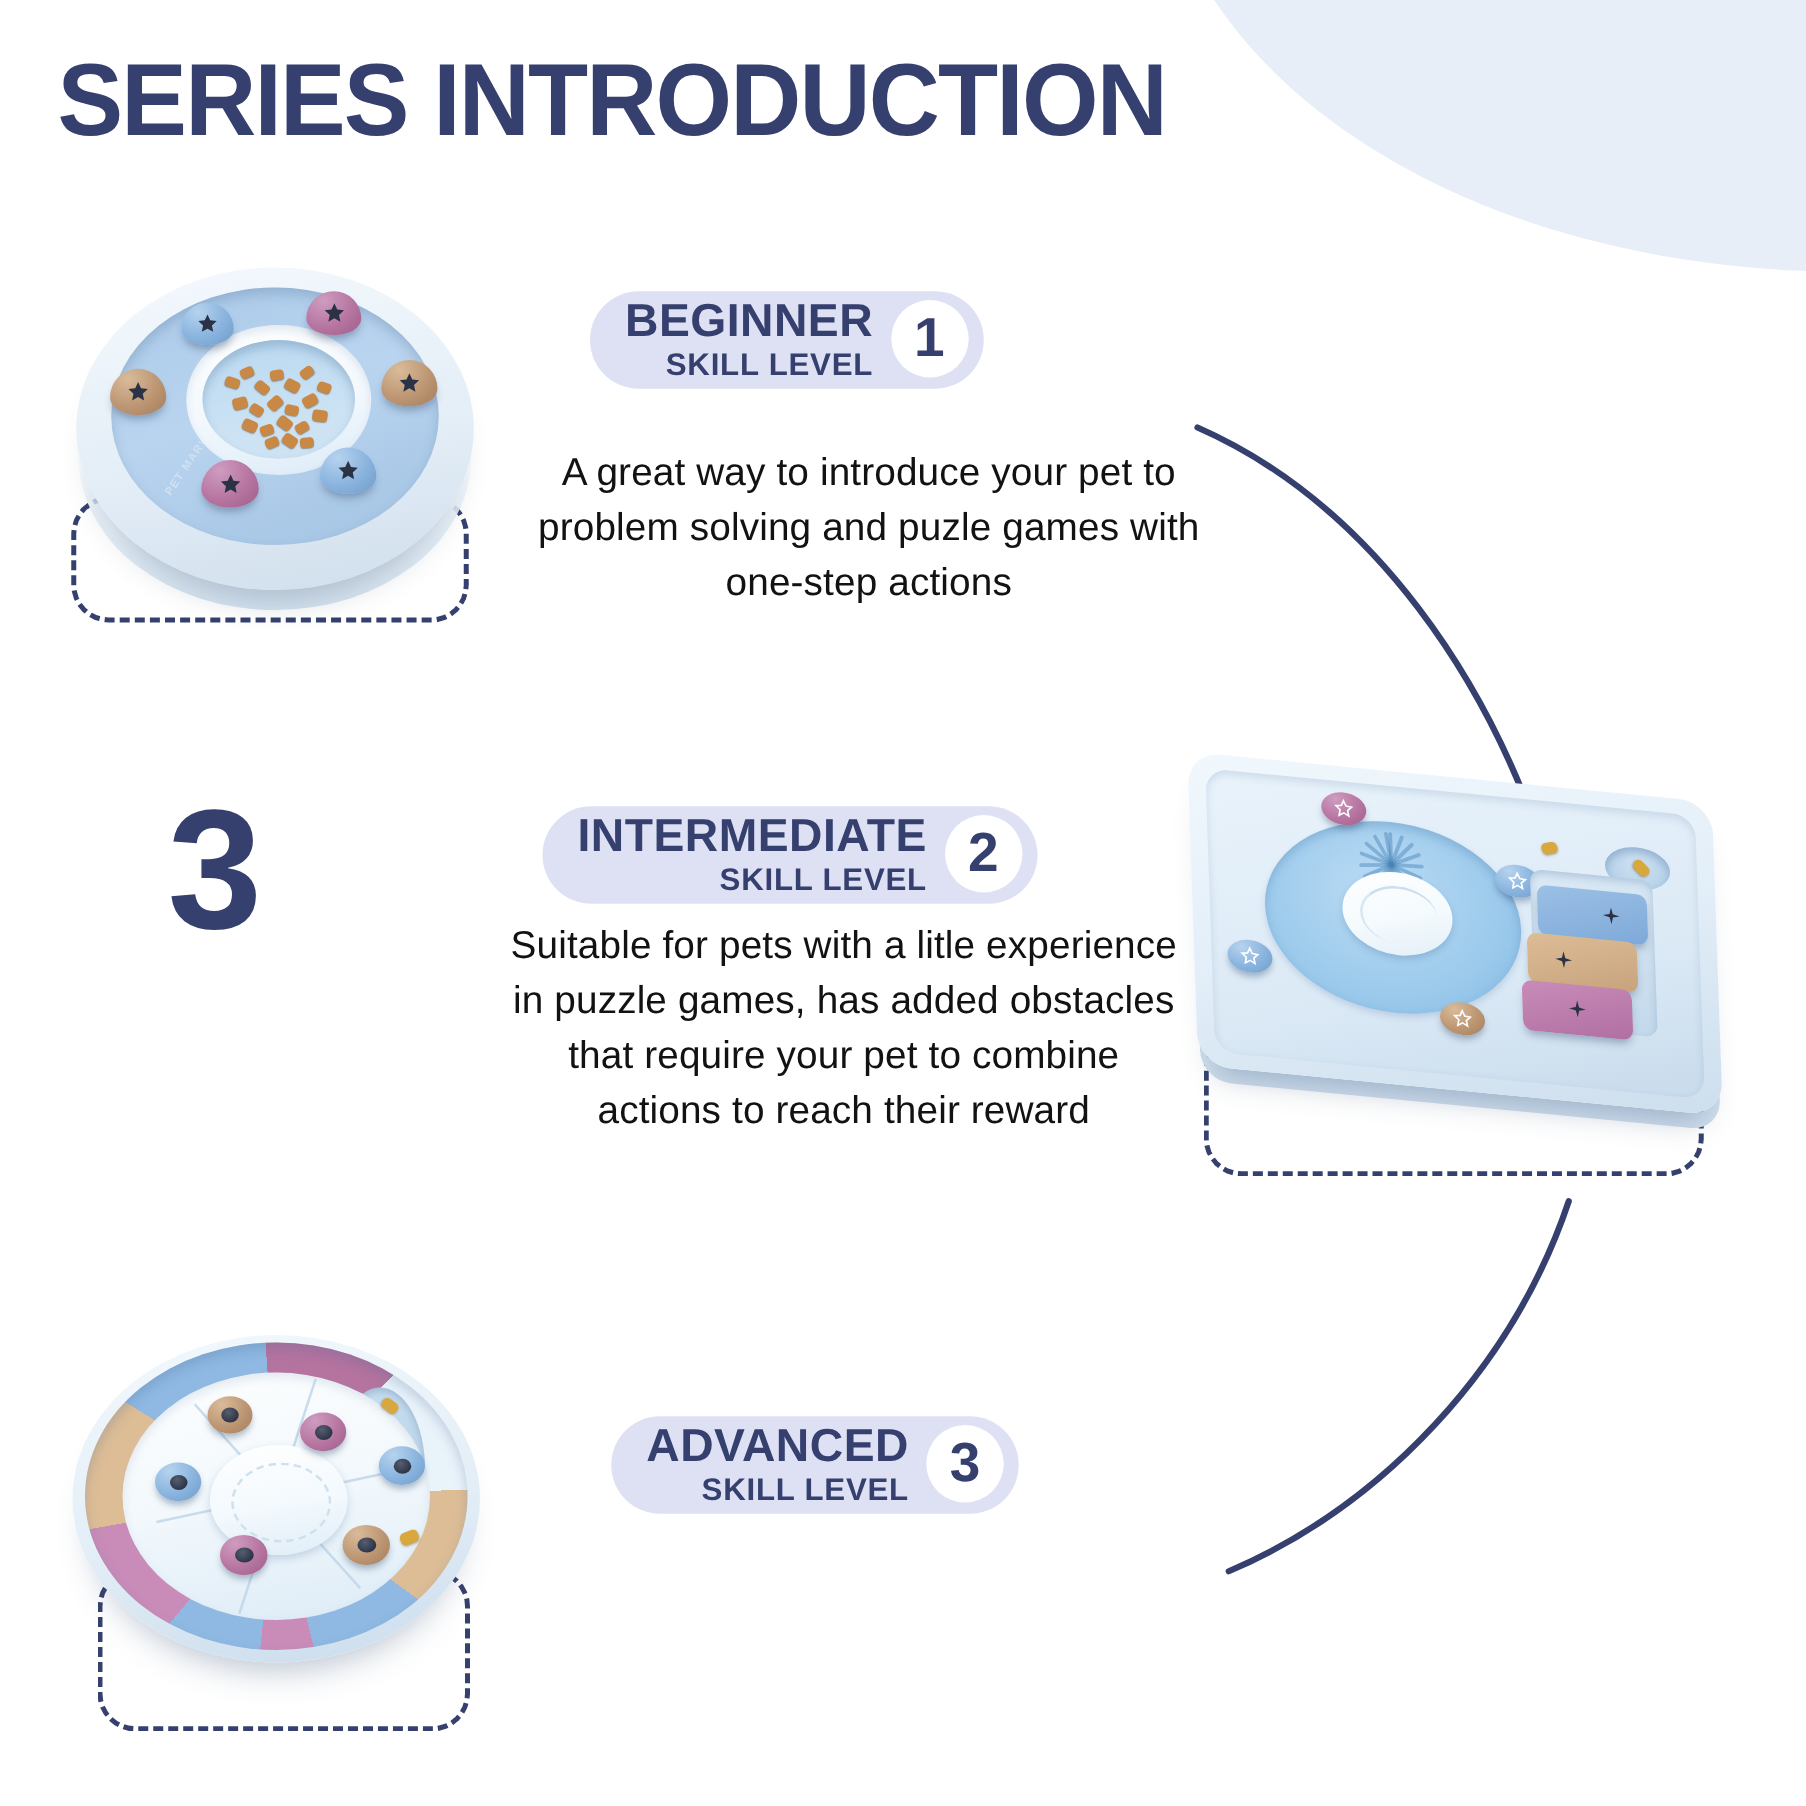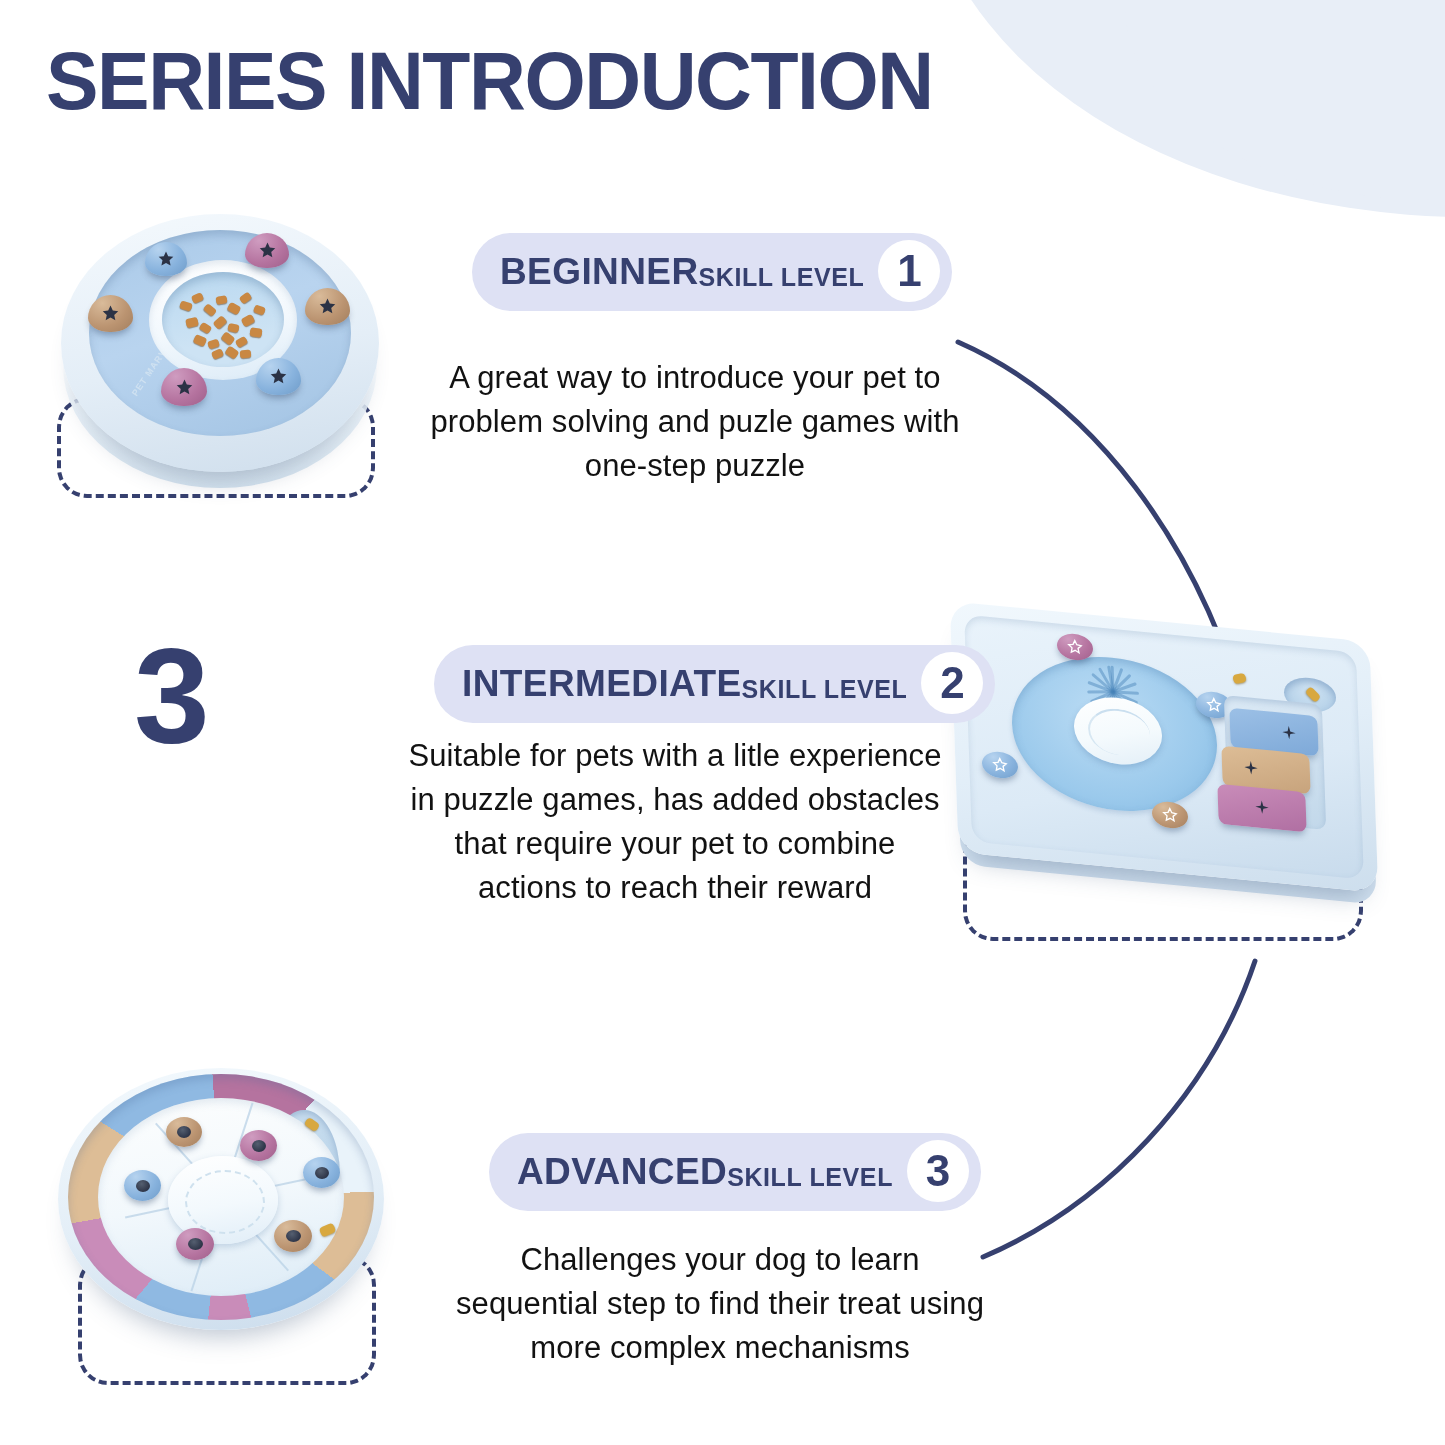--- a/index.html
+++ b/index.html
@@ -93,21 +93,21 @@
     position: absolute;
     z-index: 6;
     display: inline-flex;
     align-items: center;
     background: #dee1f4;
     border-radius: 999px;
     padding: 11px 12px 13px 28px;
     height: 78px;
   }
   .badge-texts {
-    display: flex; flex-direction: row;
+    display: flex; flex-direction: column;
     align-items: flex-end;
     line-height: 1;
     margin-right: 14px;
   }
   .badge-title {
     font-size: 37px;
     font-weight: bold;
     color: #36406f;
     letter-spacing: 0.4px;
     white-space: nowrap;
@@ -362,39 +362,38 @@
     <path d="M 300 6 C 255 140, 150 250, 28 302"></path>
   </svg>
 
   <div class="badge badge-1">
     <div class="badge-texts">
       <div class="badge-title">BEGINNER</div>
       <div class="badge-sub">SKILL LEVEL</div>
     </div>
     <div class="badge-circle">1</div>
   </div>
-  <div class="body-text text-1">A great way to introduce your pet to problem solving and puzle games with one-step puzzle</div>
+  <div class="body-text text-1">A great way to introduce your pet to problem solving and puzle games with one-step actions</div>
 
   <div class="badge badge-2">
     <div class="badge-texts">
       <div class="badge-title">INTERMEDIATE</div>
       <div class="badge-sub">SKILL LEVEL</div>
     </div>
     <div class="badge-circle">2</div>
   </div>
   <div class="body-text text-2">Suitable for pets with a litle experience in puzzle games, has added obstacles that require your pet to combine actions to reach their reward</div>
 
   <div class="badge badge-3">
     <div class="badge-texts">
       <div class="badge-title">ADVANCED</div>
       <div class="badge-sub">SKILL LEVEL</div>
     </div>
     <div class="badge-circle">3</div>
   </div>
-  <div class="body-text text-3">Challenges your dog to learn sequential step to find their treat using more complex mechanisms</div>
 
   <div class="prod1">
     <div class="p1-body"></div>
     <div class="p1-rim">
       <div class="p1-brand">PET MARVEL</div>
     </div>
     <div class="p1-inner">
       <div class="p1-well">
         <div class="kib" style="left:18px;top:30px;width:12px;height:8px;transform:rotate(18deg)"></div>
         <div class="kib" style="left:30px;top:22px;width:11px;height:8px;transform:rotate(-24deg)"></div>

